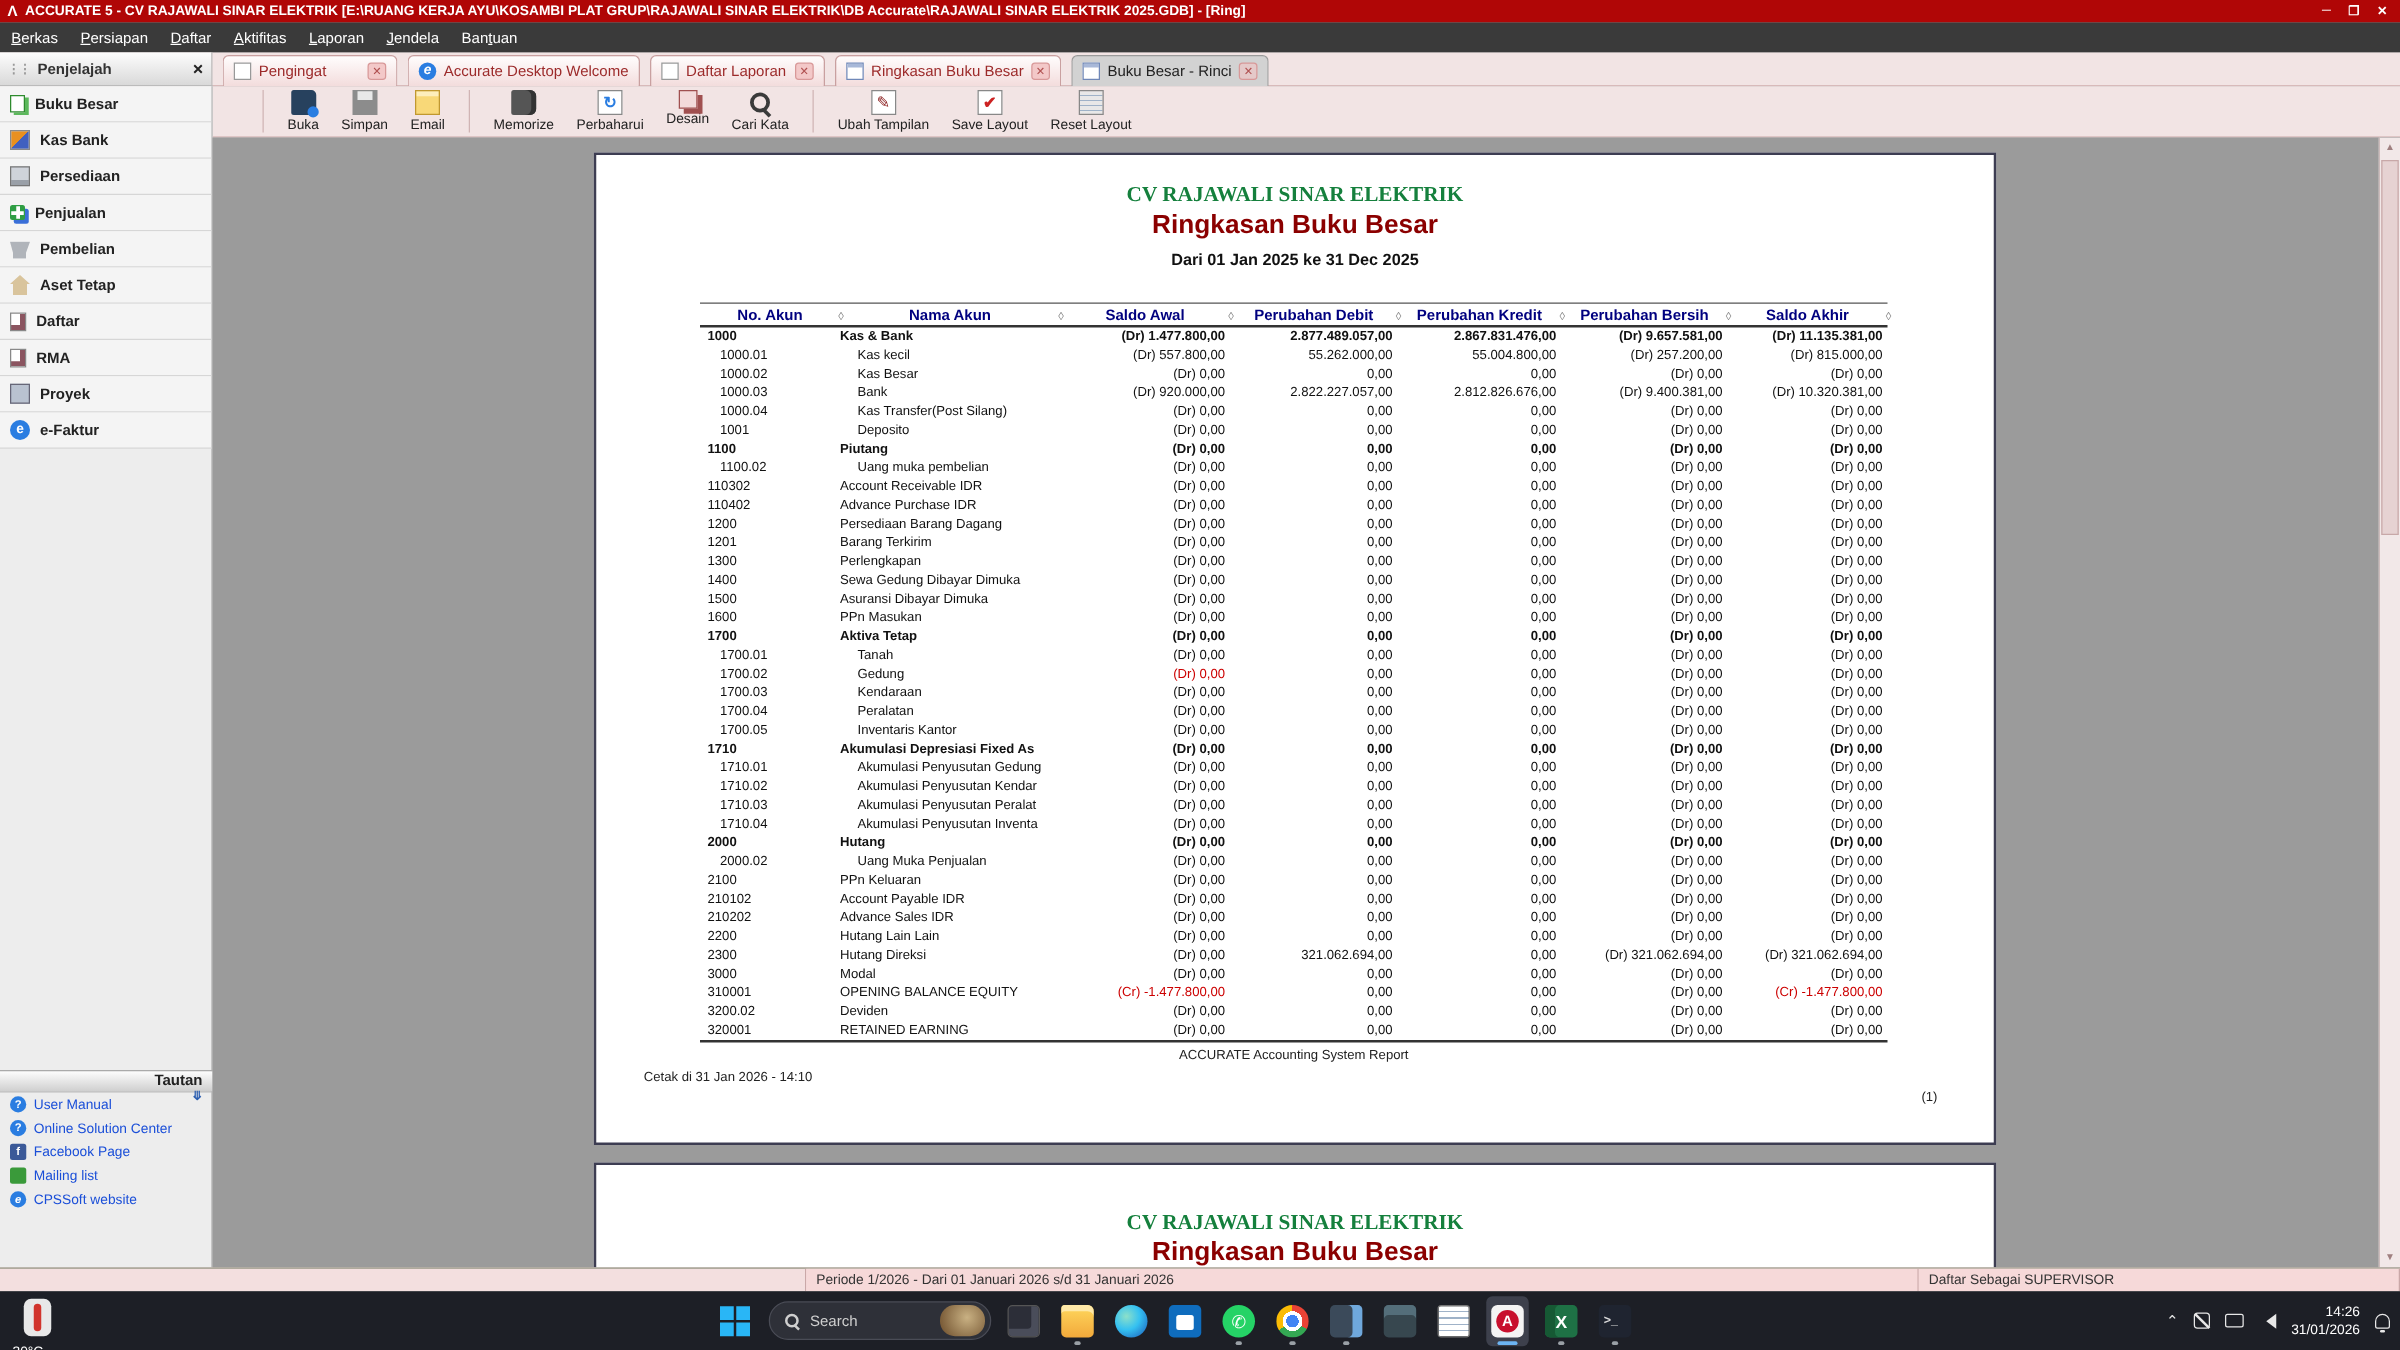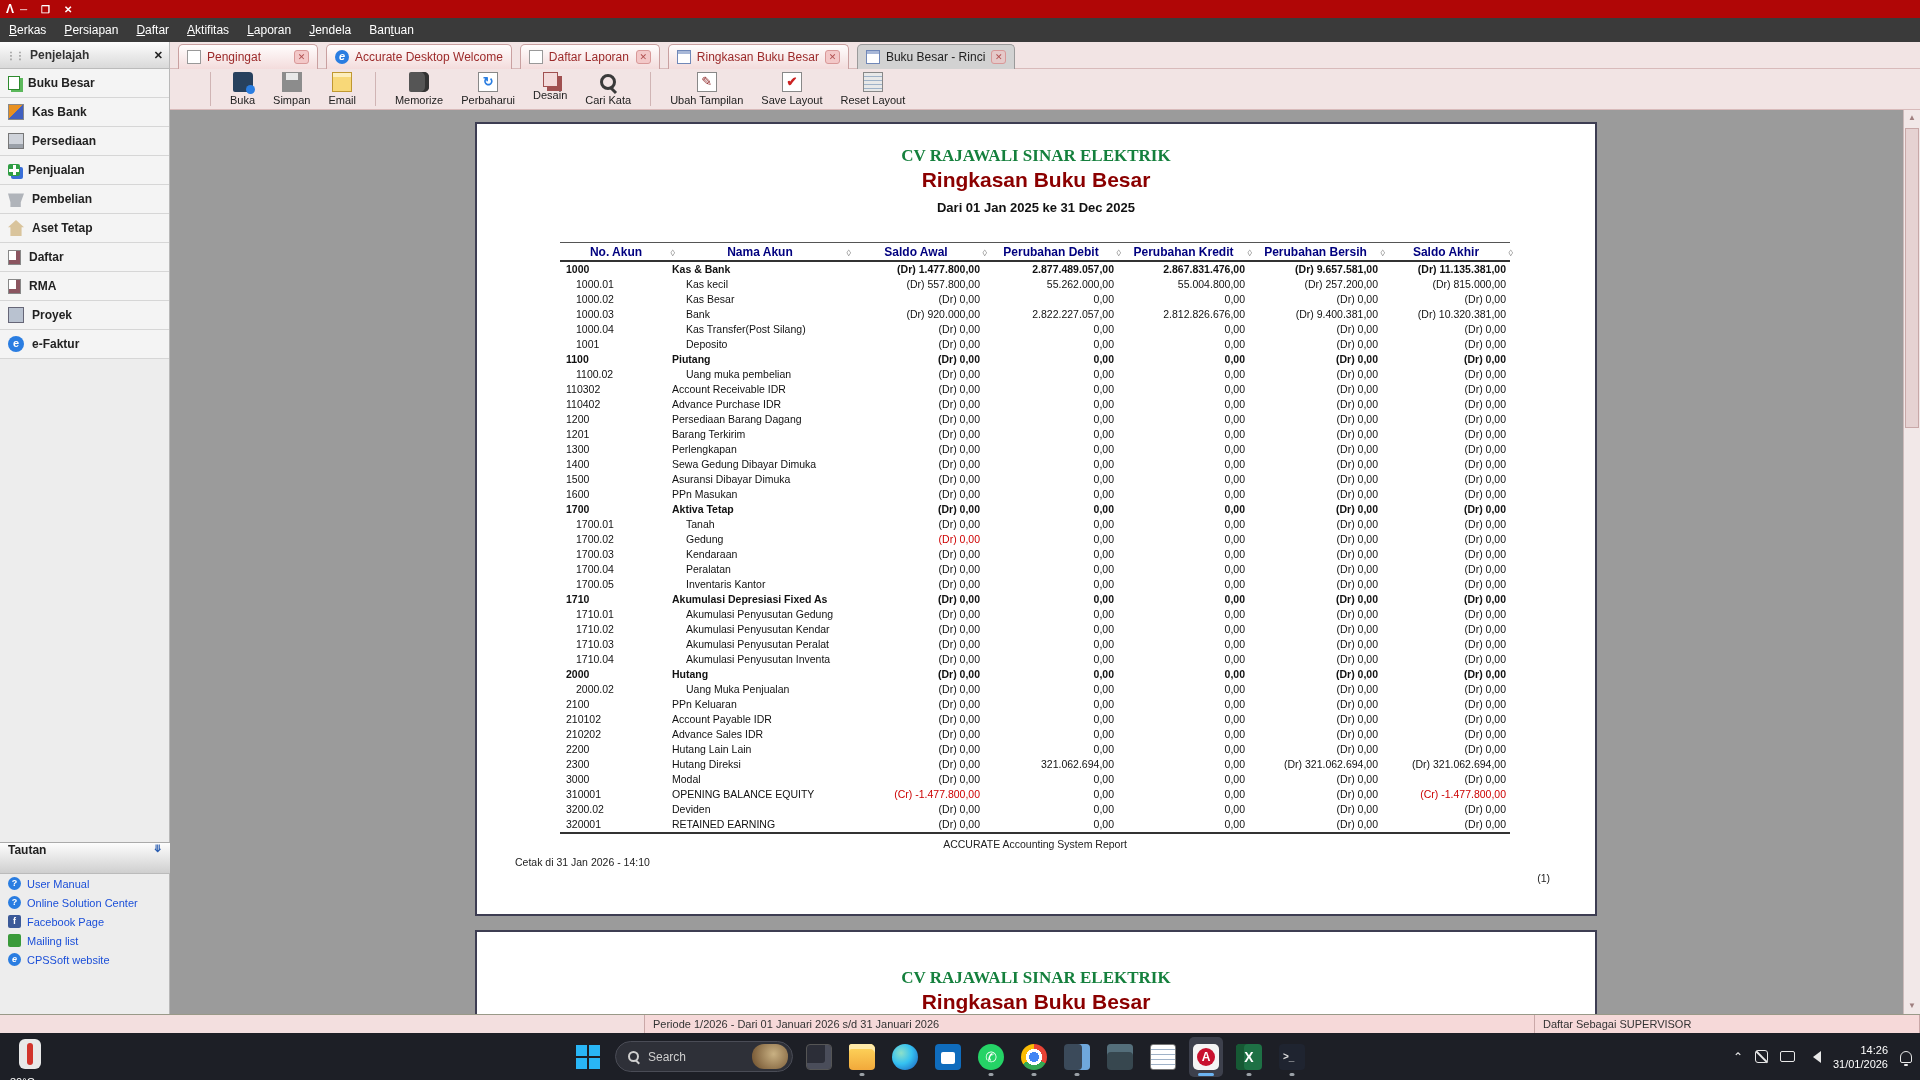--- a/index.html
+++ b/index.html
@@ -74,21 +74,21 @@
   .cash-bank-icon { background:linear-gradient(135deg,#e89020 50%,#4060c0 50%); border:1px solid #888; }
   .inventory-icon { background:#cfd3da; border:1px solid #777; box-shadow:inset 0 -4px 0 #9aa0a8; }
   .sales-icon { background:linear-gradient(#fff,#fff) center/10px 3px no-repeat,linear-gradient(#fff,#fff) center/3px 10px no-repeat,#2f9e44; border-radius:2px; box-shadow:3px 3px 0 #3a6fd8; width:12px; height:12px; }
   .purchase-icon { background:#b0b4ba; clip-path:polygon(0 15%,100% 15%,80% 70%,15% 70%,15% 100%,80% 100%,80% 70%,15% 70%); }
   .fixed-asset-icon { background:#d9c49c; clip-path:polygon(50% 0,100% 45%,85% 45%,85% 100%,15% 100%,15% 45%,0 45%); }
   .list-icon,.rma-icon { background:#fff; border:1px solid #888; box-shadow:inset -4px -4px 0 #8b5560; width:13px; height:15px; }
   .project-icon { background:#b9c2d0; border:1px solid #667; }
   .efaktur-icon { background:#2a7de1; border-radius:50%; color:#fff; font-weight:bold; font-size:11px; text-align:center; line-height:15px; }
   .efaktur-icon::after { content:"e"; }
   .tautan { position:absolute; left:0; bottom:45px; width:170px; }
-  .tautanhdr { height:32px; background:linear-gradient(#fdfdfd,#cfcfcf); border-top:1px solid #aaa; border-bottom:1px solid #bbb; font-size:12px; font-weight:bold; color:#222; display:flex; align-items:flex-start; padding:0 8px; }
+  .tautanhdr { height:18px; background:linear-gradient(#fdfdfd,#cfcfcf); border-top:1px solid #aaa; border-bottom:1px solid #bbb; font-size:12px; font-weight:bold; color:#222; display:flex; align-items:flex-end; padding:0 8px;flex-direction:column; }
   .tautanhdr .chev { margin-left:auto; color:#2a5db0; font-size:10px; }
   .link-item { height:19px; display:flex; align-items:center; padding:0 8px; font-size:11px; color:#1b4fd8; }
   .li-ic { width:13px; height:13px; margin-right:6px; flex:none; border-radius:50%; color:#fff; font-size:9px; font-weight:bold; text-align:center; line-height:13px; }
   .help-icon { background:#2a7de1; }
   .help-icon::after { content:"?"; }
   .fb-icon { background:#3b5998; border-radius:2px; }
   .fb-icon::after { content:"f"; }
   .people-icon { background:#3a9a3a; border-radius:2px; }
   .ie2-icon { background:#2a7de1; font-style:italic; }
   .ie2-icon::after { content:"e"; }
@@ -175,20 +175,21 @@
   .vol-icon { width:0; height:0; border:6px solid transparent; border-right:8px solid #e8e8e8; }
   .dtime { text-align:right; font-size:11px; line-height:14px; }
   .bell-icon { width:12px; height:12px; border:1.5px solid #e8e8e8; border-radius:6px 6px 2px 2px; position:relative; }
   .bell-icon::after { content:""; position:absolute; left:3px; bottom:-4px; width:4px; height:2px; background:#e8e8e8; border-radius:2px; }
 </style>
 </head>
 <body>
 
 <div class="titlebar">
   <span class="logo">Λ</span>
+  <span class="ttl">ACCURATE 5  - CV RAJAWALI SINAR ELEKTRIK   [E:\RUANG KERJA AYU\KOSAMBI PLAT GRUP\RAJAWALI SINAR ELEKTRIK\DB Accurate\RAJAWALI SINAR ELEKTRIK 2025.GDB] - [Ring]</span>
   <span class="wincontrols">
     <span>─</span>
     <span>❐</span>
     <span>✕</span>
   </span>
 </div>
 
 <div class="menubar">
     <span class="menu-item"><u>B</u>erkas</span>
     <span class="menu-item"><u>P</u>ersiapan</span>

